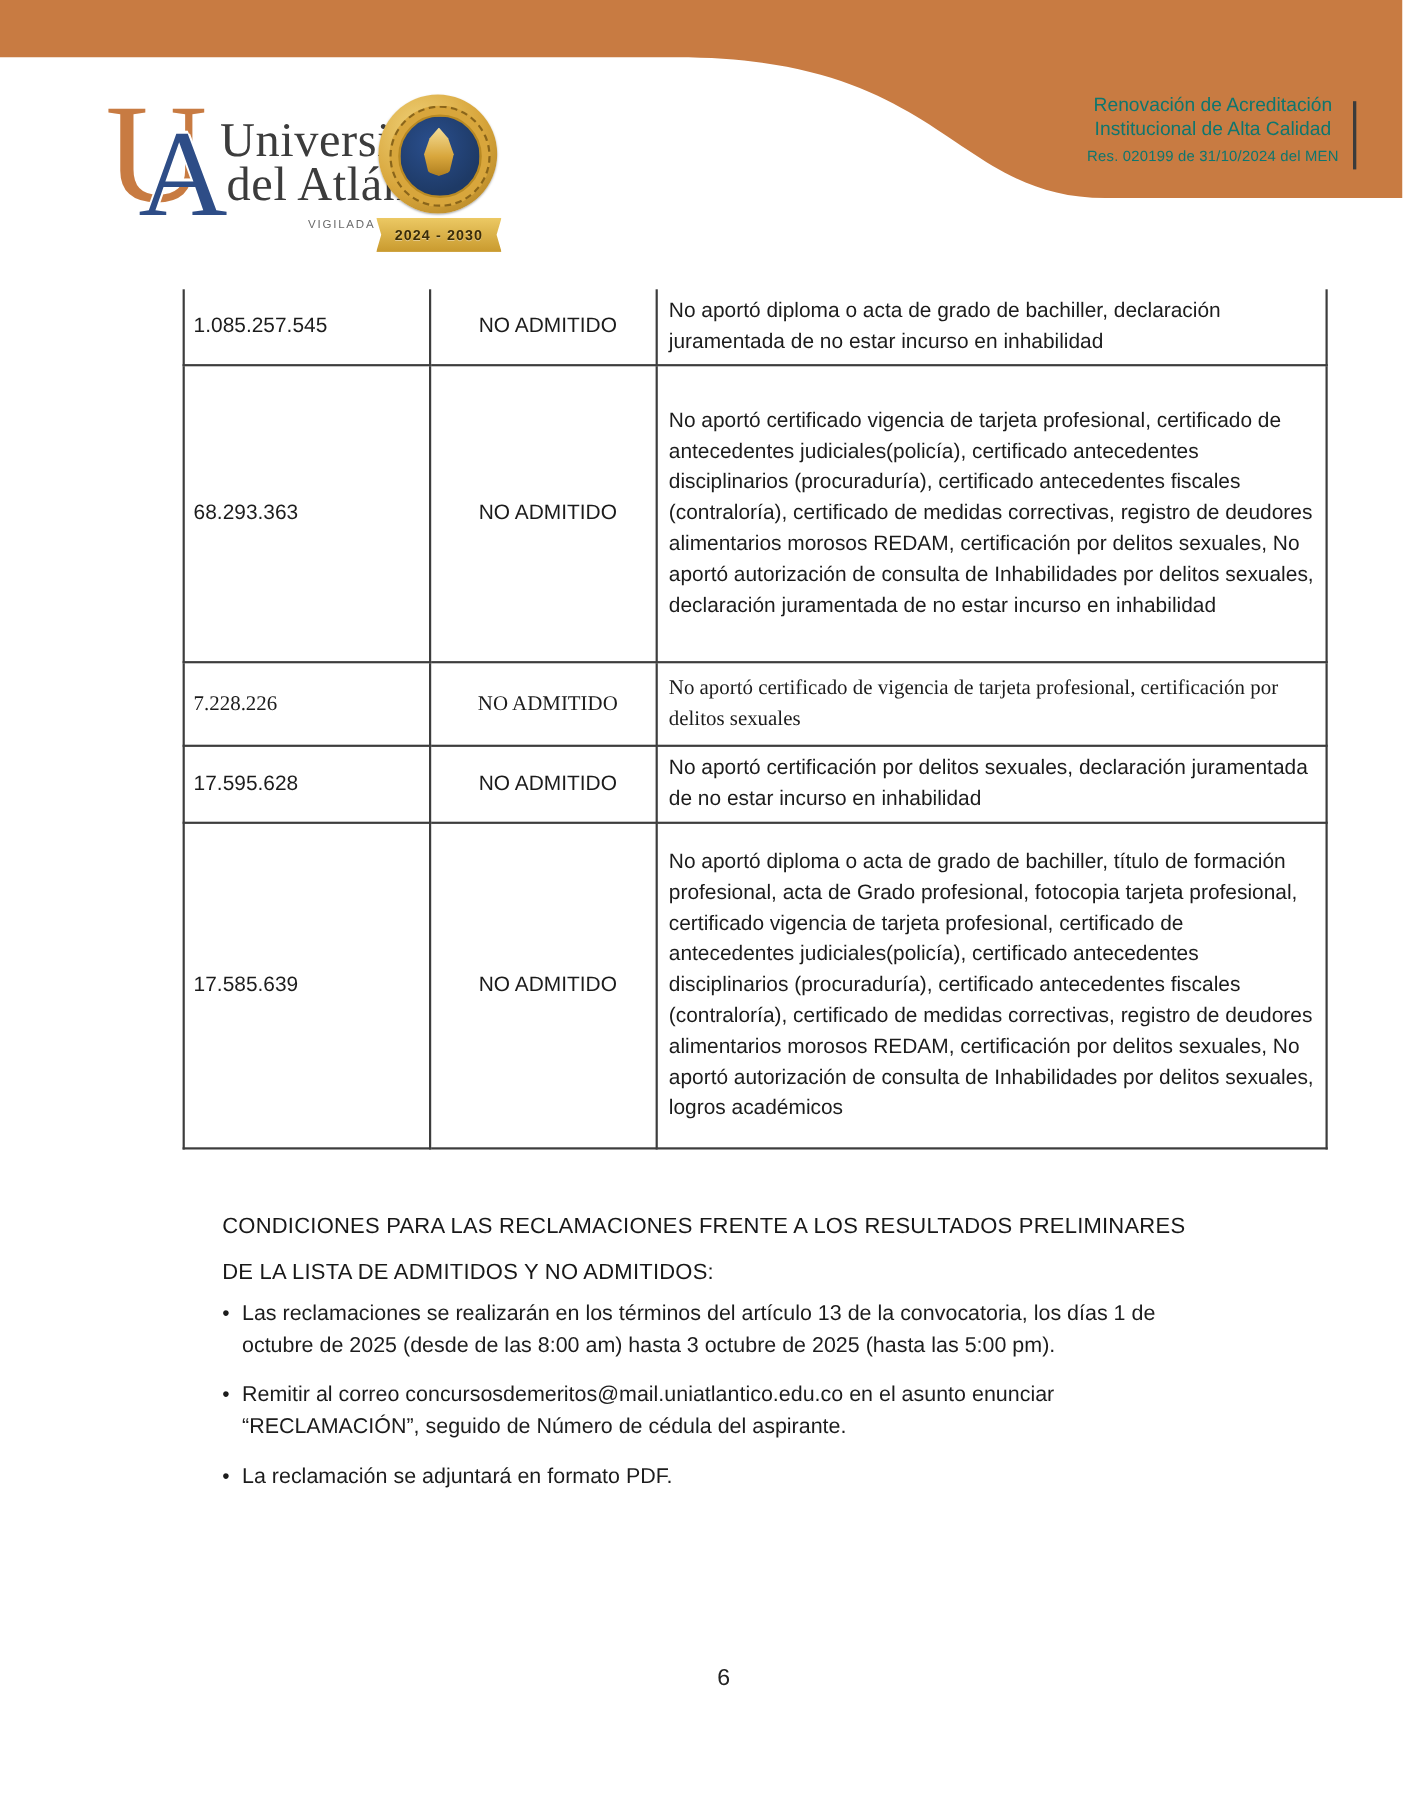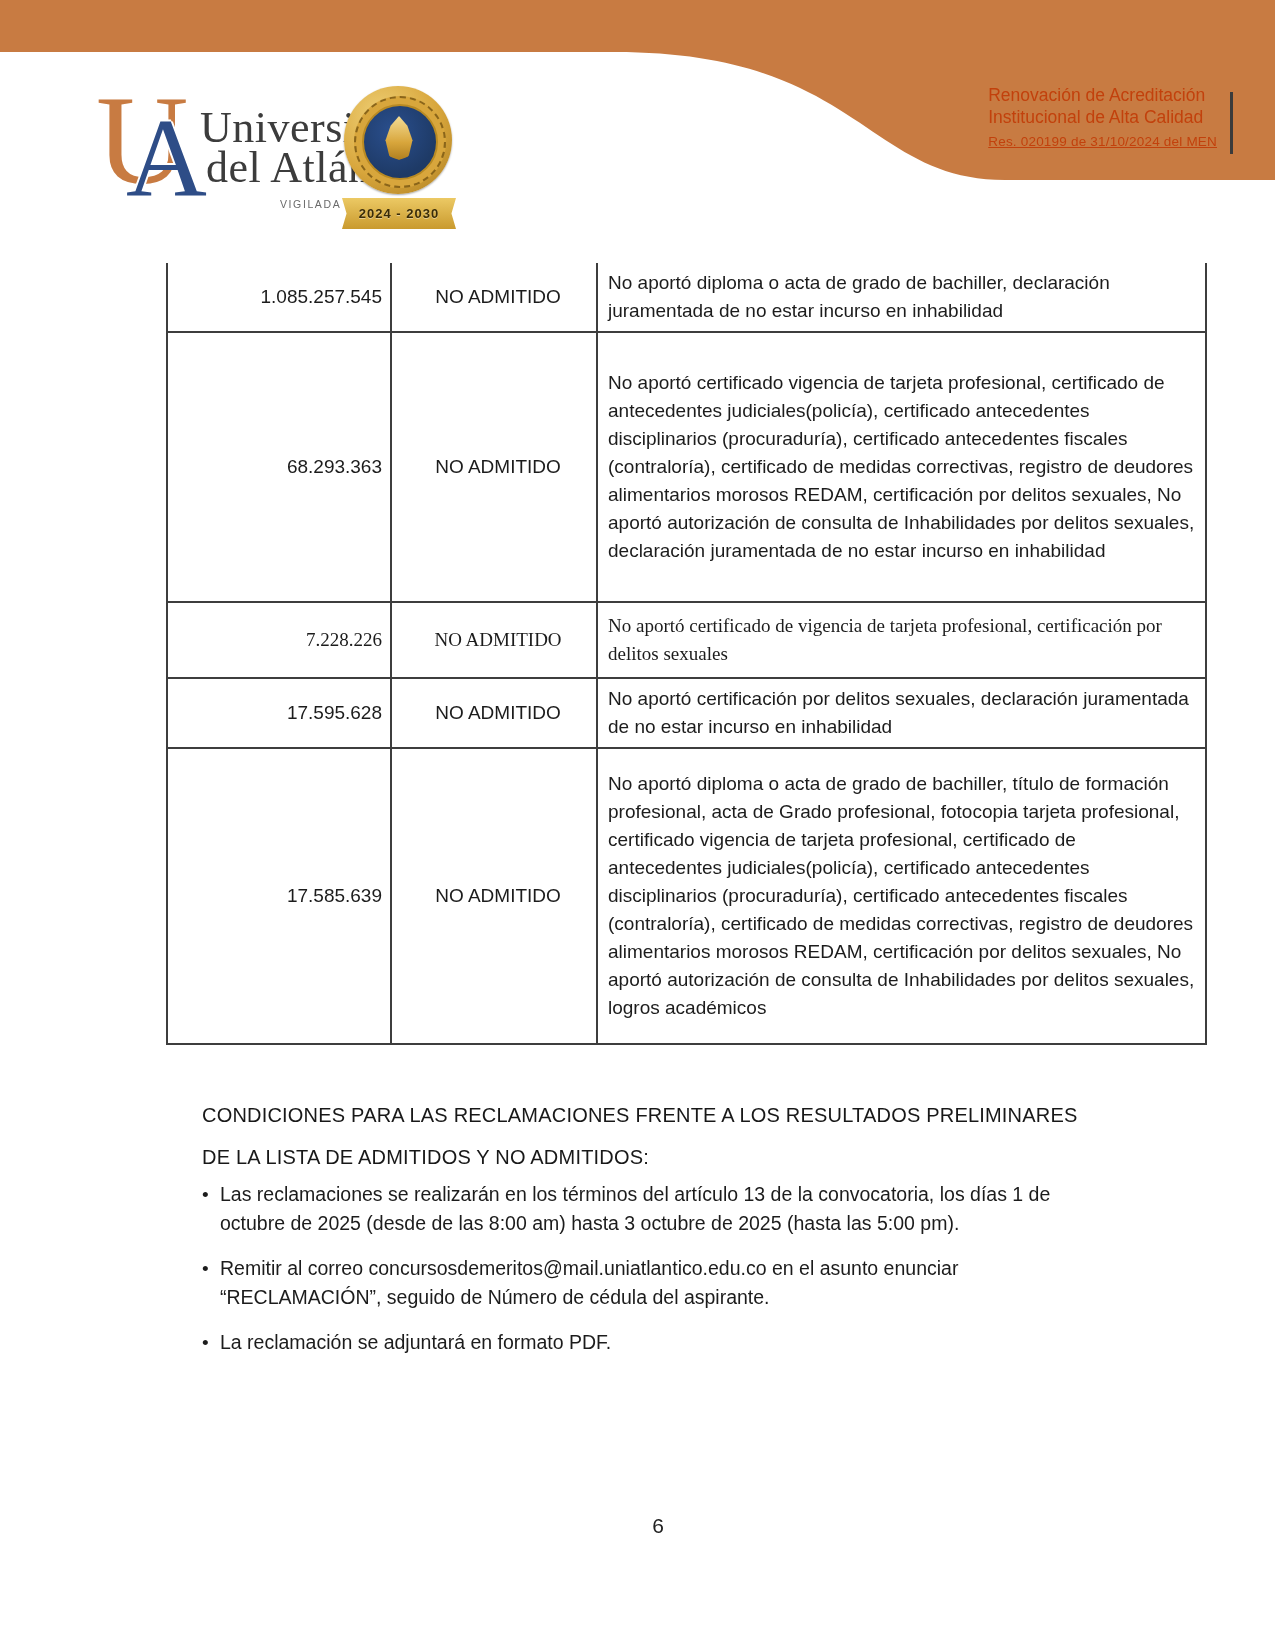--- a/index.html
+++ b/index.html
@@ -59,37 +59,37 @@
   .seal .ribbon {
     position:absolute; left:2px; top:112px; width:114px; height:31px;
     background:linear-gradient(180deg,#ecc964,#C99A2E);
     clip-path:polygon(0 0, 100% 0, 96% 50%, 100% 100%, 0 100%, 4% 50%);
     display:flex; align-items:center; justify-content:center;
     font-size:13px; font-weight:bold; color:#3a2c08; letter-spacing:1px;
     text-shadow:0 1px 0 rgba(255,255,255,.4);
   }
 
   .accreditation {
-    position:absolute; right:58px; top:84px; text-align:left; color:#c2410c;
+    position:absolute; right:58px; top:84px; text-align:center; color:#0f766e;
     line-height:22px; font-size:17.5px;
   }
-  .accreditation .res-line { font-size:13.5px; margin-top:3px; letter-spacing:0.2px;text-decoration:underline; }
+  .accreditation .res-line { font-size:13.5px; margin-top:3px; letter-spacing:0.2px; }
   .accreditation-divider {
     position:absolute; right:42px; top:92px; width:3px; height:62px; background:#3B3B3B;
   }
 
   
   .results-table {
     position:absolute; left:166px; top:263px; width:973px;
     border-collapse:collapse; table-layout:fixed;
     font-size:19px; line-height:28px; color:#1c1c1c;
   }
   .results-table td { border:2px solid #3d3d3d; vertical-align:middle; padding:4px 8px; }
   .results-table tr:first-child td { border-top:none; }
-  .results-table td.id-cell   { width:206px; text-align:right; }
+  .results-table td.id-cell   { width:206px; text-align:left; }
   .results-table td.stat-cell { width:180px; text-align:center;padding-left:16px; }
   .results-table td.reason-cell { width:587px; text-align:left; padding:6px 10px; }
   .results-table tr:nth-child(1) { height:58px; }
   .results-table tr:nth-child(2) { height:270px; }
   .results-table tr:nth-child(3) { height:76px;font-family:Liberation Serif, serif; }
   .results-table tr:nth-child(4) { height:70px; }
   .results-table tr:nth-child(5) { height:296px; }
 
   
   .conditions-heading {

